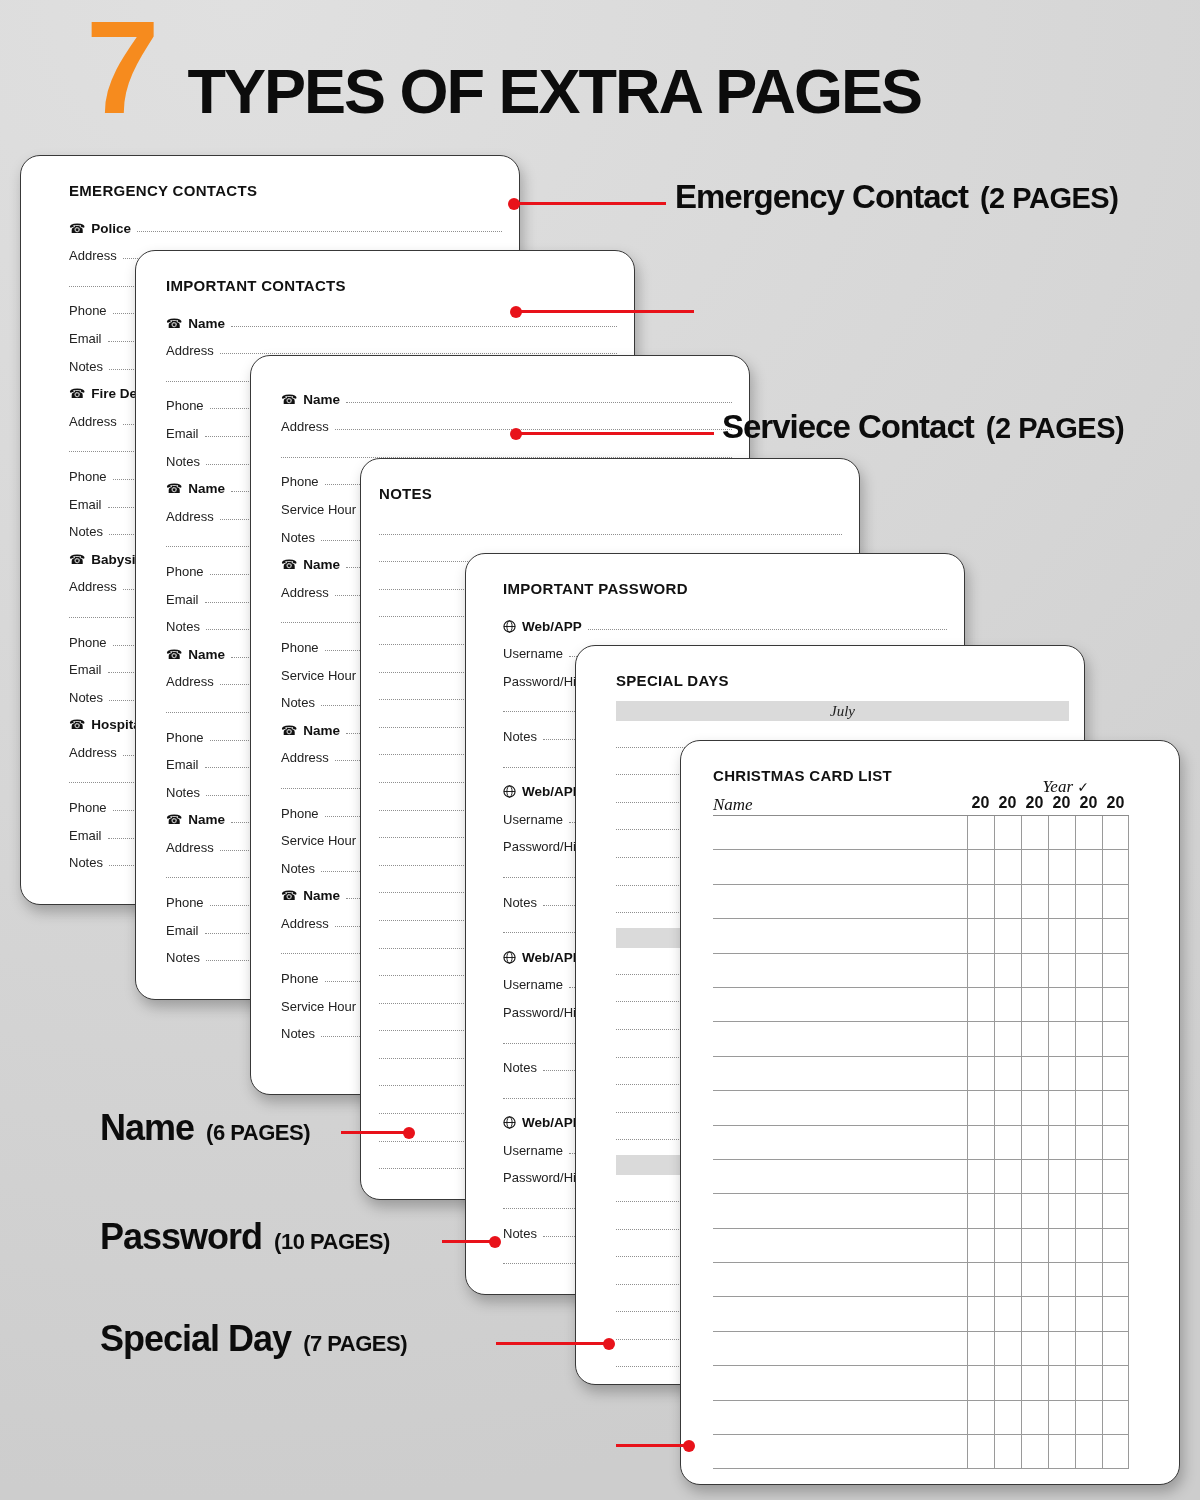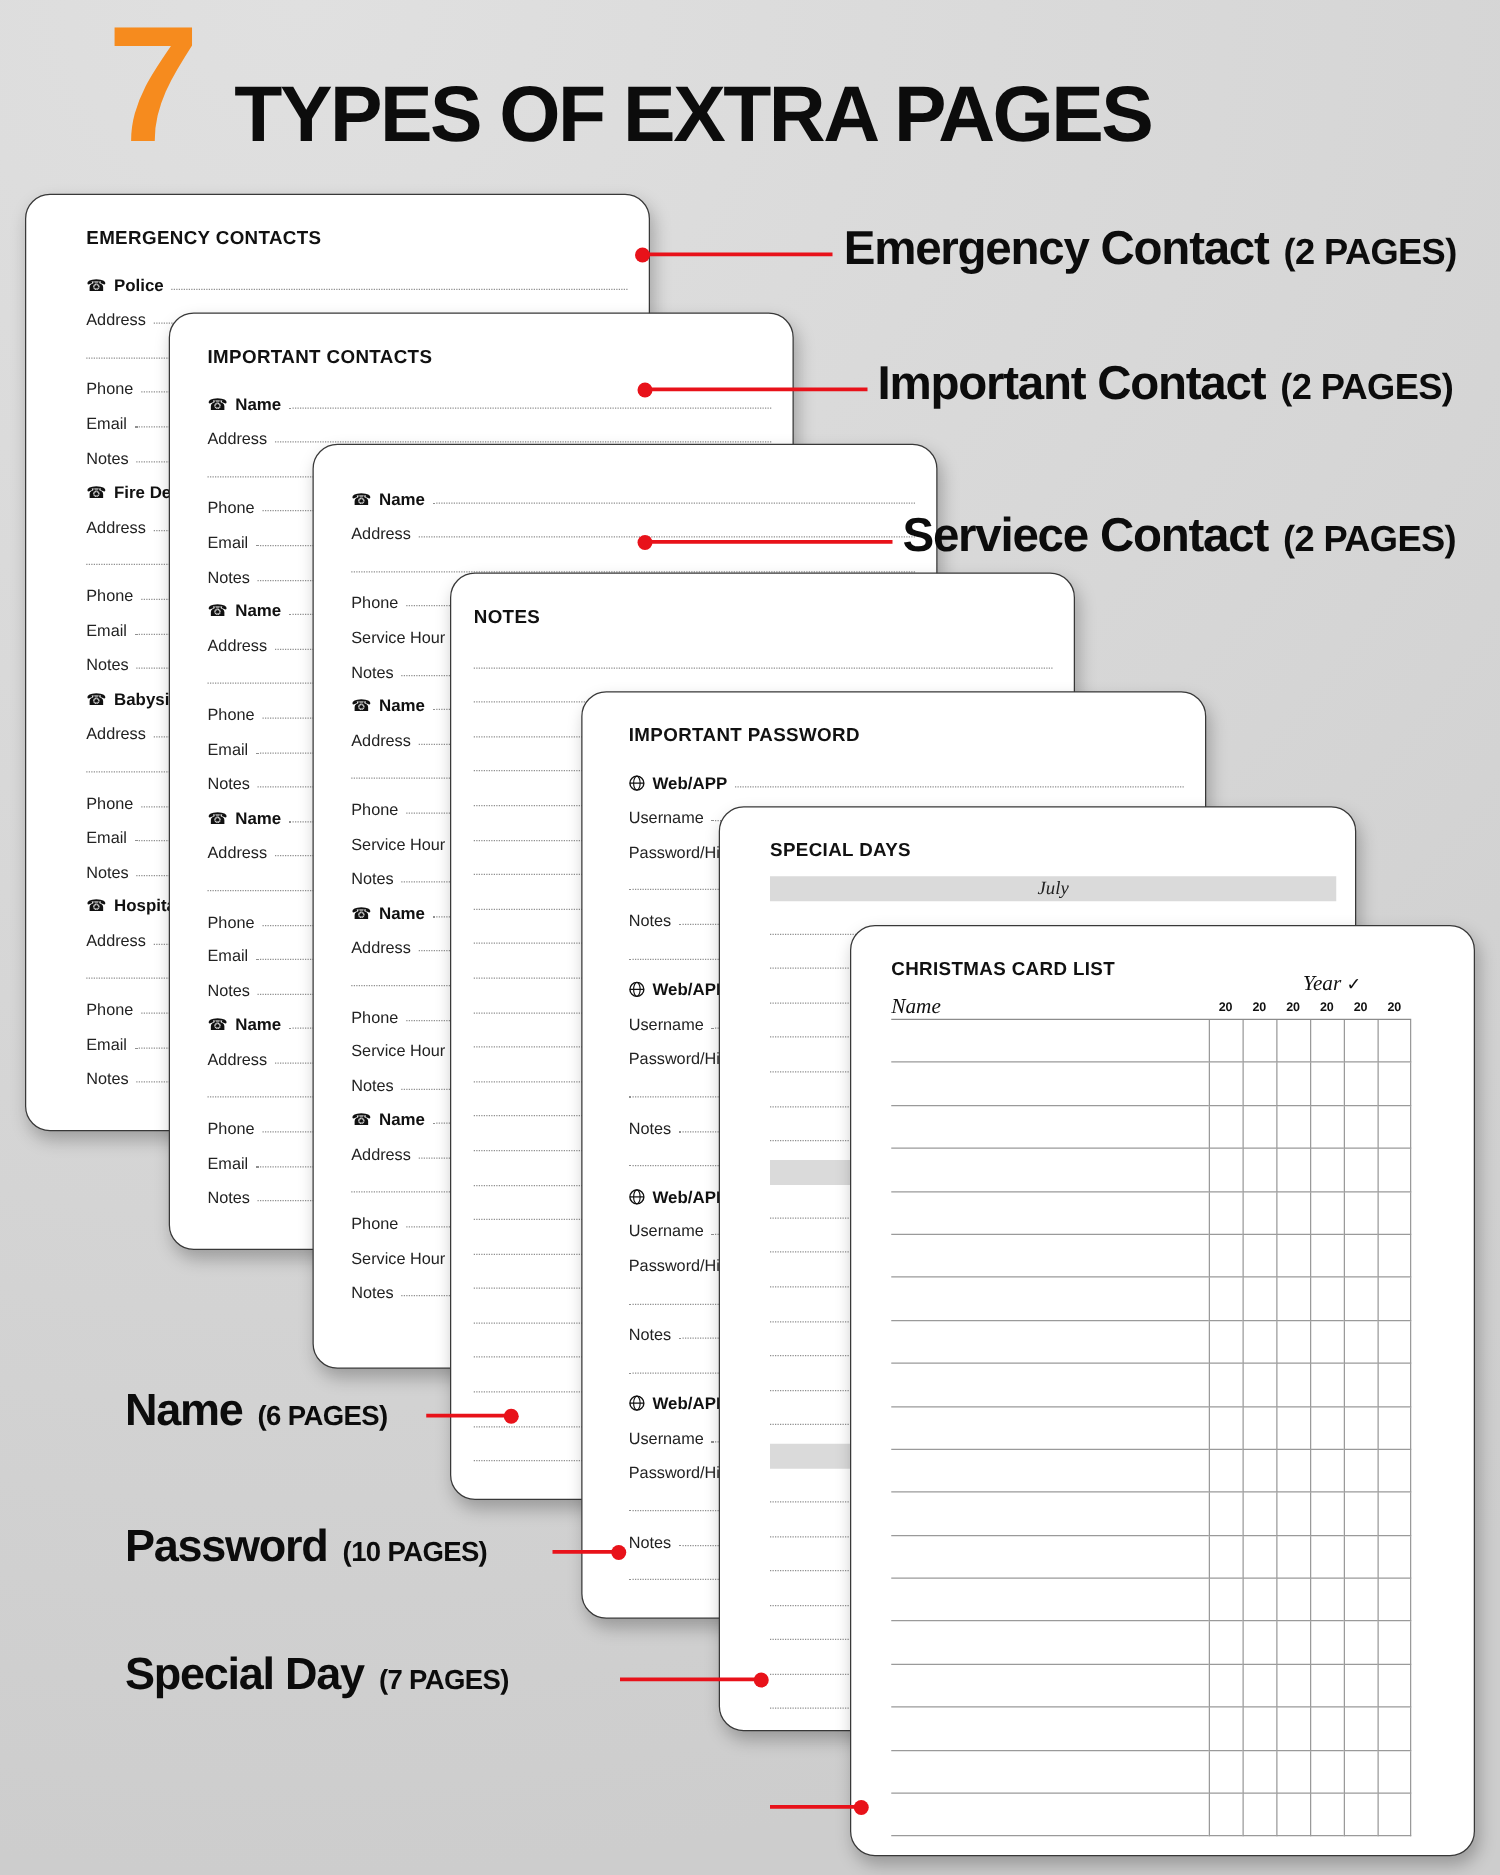--- a/index.html
+++ b/index.html
@@ -32,36 +32,36 @@
                   font-family:"Liberation Serif","DejaVu Serif",serif; font-style:italic; font-size:15px; color:#222; }
 
   
   .xmas-head { display:flex; justify-content:space-between; align-items:flex-start; }
   .year-label { font-family:"Liberation Serif","DejaVu Serif",serif; font-style:italic; font-size:17px; color:#111;
                 margin-right:40px; margin-top:10px; white-space:nowrap; }
   .year-label .chk { font-style:normal; font-size:14px; font-family:"DejaVu Sans",sans-serif; }
   .xmas-sub { display:flex; align-items:flex-end; height:22px; margin-top:-4px; }
   .name-h { flex:1; font-family:"Liberation Serif","DejaVu Serif",serif; font-style:italic; font-size:17px; color:#111; }
   .ycols { display:flex; width:162px; }
-  .ycol { width:27px; text-align:center; font-size:10px; font-weight:bold; color:#111; padding-bottom:3px; }
+  .ycol { width:27px; text-align:center; font-size:16px; font-weight:bold; color:#111; padding-bottom:3px; }
   .xgrid { border-top:1px solid #8c8c8c; }
   .xrow { display:flex; height:34.4px; }
   .xname { flex:1; border-bottom:1px solid #9a9a9a; }
   .xcell { width:27px; border-bottom:1px solid #9a9a9a; border-left:1px solid #9a9a9a; }
   .xrow .xcell:last-child { border-right:1px solid #9a9a9a; }
 
   
   .callout-line { position:absolute; height:3px; background:var(--red); z-index:40; }
   .cdot { position:absolute; width:12px; height:12px; border-radius:50%; background:var(--red); top:-4.5px; }
   .cdot.at-left { left:-6px; }
   .cdot.at-right { right:-6px; }
   .callout-label { position:absolute; z-index:40; white-space:nowrap; color:#0c0c0c; line-height:1.15; }
   .callout-label .nm { font-weight:bold; letter-spacing:-1px; }
   .callout-label .pg { font-weight:bold; margin-left:12px; letter-spacing:-.5px; }
-  .callout-label.r .nm { font-size:38px; }
+  .callout-label.r .nm { font-size:33px; }
   .callout-label.r .pg { font-size:29px; }
   .callout-label.l .nm { font-size:36px; }
   .callout-label.l .pg { font-size:22px; }
 </style>
 </head>
 <body>
 
 <div class="canvas">
 
   <div class="title-wrap">
@@ -857,23 +857,20 @@
   <div class="callout-line" style="left:496px;top:1342px;width:113px;">
       <span class="cdot at-right"></span>
     </div>
   <div class="callout-line" style="left:616px;top:1444px;width:73px;">
       <span class="cdot at-right"></span>
     </div>
 
   <div class="callout-label r" style="left:675px;top:178px;">
     <span class="nm">Emergency Contact</span><span class="pg">(2 PAGES)</span>
   </div>
-  <div class="callout-label r" style="left:702px;top:286px;">
-    <span class="nm">Important Contact</span><span class="pg">(2 PAGES)</span>
-  </div>
   <div class="callout-label r" style="left:722px;top:408px;">
     <span class="nm">Serviece Contact</span><span class="pg">(2 PAGES)</span>
   </div>
 
   <div class="callout-label l" style="left:100px;top:1107px;">
     <span class="nm">Name</span><span class="pg">(6 PAGES)</span>
   </div>
   <div class="callout-label l" style="left:100px;top:1216px;">
     <span class="nm">Password</span><span class="pg">(10 PAGES)</span>
   </div>

